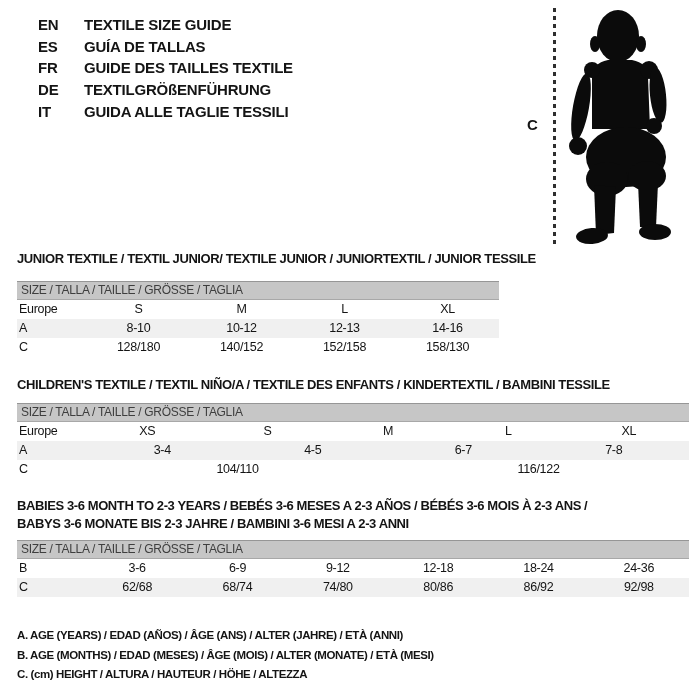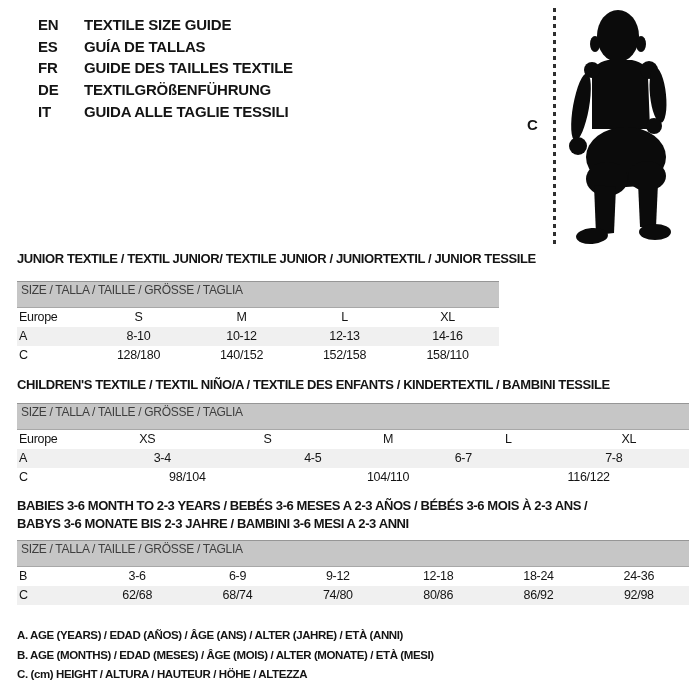--- a/index.html
+++ b/index.html
@@ -15,21 +15,21 @@
   .lang-code{width:46px;}
 
   
   .height-line{width:3px;height:239px;
     background-image:repeating-linear-gradient(to bottom,#2e2e2e 0 4px,transparent 4px 8px);}
   .height-label{font-weight:bold;font-size:15px;}
 
   
   .tbl-title{font-weight:bold;font-size:13px;letter-spacing:-0.4px;line-height:18px;white-space:nowrap;}
   .size-band{background:#c6c6c6;color:#3e3e3e;font-size:12px;letter-spacing:-0.3px;
-    height:27px;line-height:17px;padding-left:4px;box-sizing:border-box;
+    height:19px;line-height:17px;padding-left:4px;box-sizing:border-box;
     border-top:1px solid #969696;border-bottom:1px solid #a8a8a8;}
   .trow{display:flex;height:19px;line-height:19px;font-size:12.5px;font-weight:normal;letter-spacing:-0.3px;}
   .trow.shaded{background:#f0f0f0;}
   .tlabel{width:70px;padding-left:2px;box-sizing:border-box;}
   .tcell{flex:1;text-align:center;}
 
   
   .note-line{font-size:11.5px;font-weight:bold;letter-spacing:-0.4px;line-height:19.5px;white-space:nowrap;}
 </style>
 </head>
@@ -102,21 +102,21 @@
     <span class="tcell">8-10</span>
     <span class="tcell">10-12</span>
     <span class="tcell">12-13</span>
     <span class="tcell">14-16</span>
   </div>
   <div class="trow">
     <span class="tlabel">C</span>
     <span class="tcell">128/180</span>
     <span class="tcell">140/152</span>
     <span class="tcell">152/158</span>
-    <span class="tcell">158/110</span>
+    <span class="tcell">158/130</span>
   </div>
 </div>
 
 <div class="abs tbl-title" style="left:17px;top:376px;">CHILDREN'S TEXTILE / TEXTIL NIÑO/A / TEXTILE DES ENFANTS / KINDERTEXTIL / BAMBINI TESSILE</div>
 <div class="abs" style="left:17px;top:403px;width:672px;">
   <div class="size-band">SIZE / TALLA / TAILLE / GRÖSSE / TAGLIA</div>
   <div class="trow">
     <span class="tlabel">Europe</span>
     <span class="tcell">XS</span>
     <span class="tcell">S</span>
@@ -126,21 +126,20 @@
   </div>
   <div class="trow shaded">
     <span class="tlabel">A</span>
     <span class="tcell">3-4</span>
     <span class="tcell">4-5</span>
     <span class="tcell">6-7</span>
     <span class="tcell">7-8</span>
   </div>
   <div class="trow">
     <span class="tlabel">C</span>
-    <span class="tcell">98/104</span>
     <span class="tcell">104/110</span>
     <span class="tcell">116/122</span>
   </div>
 </div>
 
 <div class="abs" style="left:17px;top:497px;">
   <div class="tbl-title">BABIES 3-6 MONTH TO 2-3 YEARS / BEBÉS 3-6 MESES A 2-3 AÑOS / BÉBÉS 3-6 MOIS À 2-3 ANS /</div>
   <div class="tbl-title">BABYS 3-6 MONATE BIS 2-3 JAHRE / BAMBINI 3-6 MESI A 2-3 ANNI</div>
 </div>
 <div class="abs" style="left:17px;top:540px;width:672px;">

